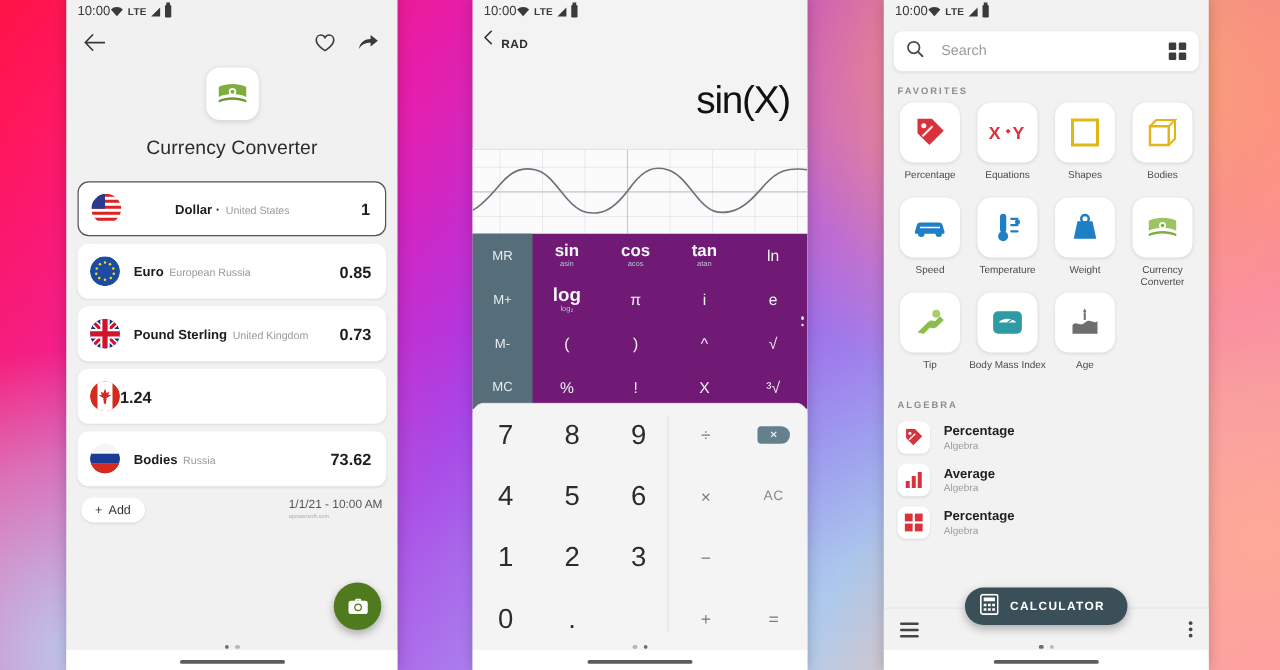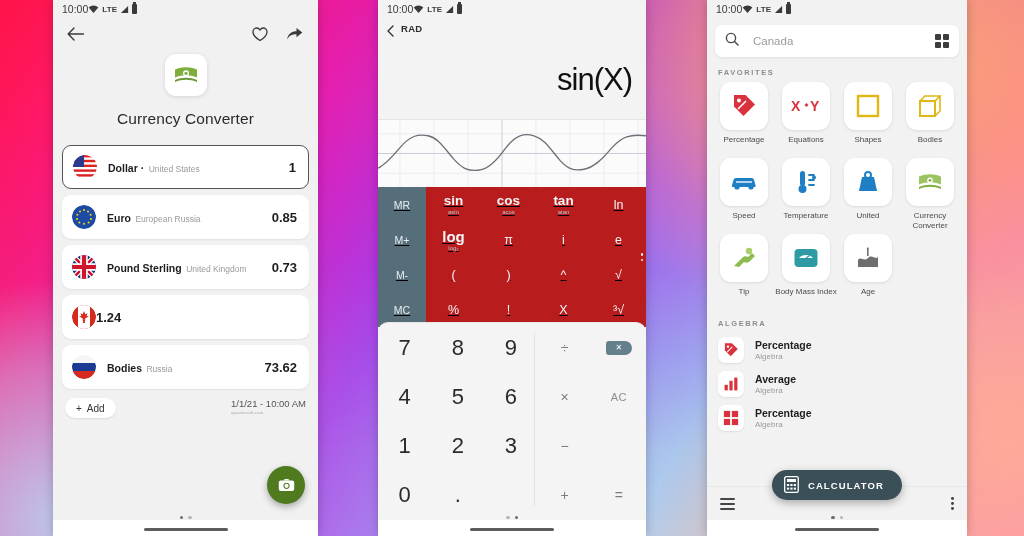--- a/index.html
+++ b/index.html
@@ -71,21 +71,21 @@
     display:flex; align-items:center; justify-content:center;
   }
   .app-title { text-align:center; font-size:15.5px; color:#2b2b2b; margin-top:14px; letter-spacing:.1px; }
 
   .cur-list { margin: 17px 9px 0; display:flex; flex-direction:column; gap:6px; }
   .cur-row {
     background:#fff; border-radius:9px; height:44px;
     display:flex; align-items:center; padding: 0 12px 0 10px;
     box-shadow: 0 1px 2px rgba(0,0,0,.07);
   }
-  .cur-row.selected { border: 1.4px solid #545454; box-shadow:none; }
+  .cur-row.selected { border: 1.4px solid #545454; box-shadow:none;gap:32px; }
   .flag { width:24px; height:24px; border-radius:50%; overflow:hidden; flex:0 0 24px; position:relative; }
   .cur-text { margin-left:11px; flex:1 1 auto; min-width:0; }
   .cur-name { font-size:10.5px; font-weight:700; color:#1d1d1d; line-height:1.15; }
   .cur-sub  { font-size:8.5px; color:#9a9a9a; line-height:1.3; margin-top:1px; }
   .cur-val  { font-size:13px; font-weight:700; color:#1d1d1d; white-space:nowrap; }
 
   .p1-footer { display:flex; align-items:flex-start; justify-content:space-between; padding: 9px 12px 0 12px; }
   .add-chip {
     background:#fff; border-radius:14px; height:20px; padding:0 11px;
     display:flex; align-items:center; gap:5px; font-size:10px; color:#333;
@@ -105,28 +105,28 @@
   .dots-pair i { width:3.5px; height:3.5px; border-radius:50%; background:#6c6c6c; display:block; }
   .dots-pair i.dim { background:#b6b6b6; }
   .homebar {
     position:absolute; left:50%; transform:translateX(-50%); bottom:5px;
     width:84px; height:3.5px; border-radius:2px; background:#5c5c5c;
   }
   .navstrip { position:absolute; left:0; right:0; bottom:0; height:16px; background:#ffffff; }
 
   
   #phone-2 { background:#f3f3f4; }
-  .p2-top { display:flex; align-items:flex-start; gap:7px; padding: 5px 0 0 9px; }
+  .p2-top { display:flex; align-items:flex-end; gap:7px; padding: 5px 0 0 9px; }
   .p2-rad { font-size:9.5px; font-weight:700; color:#2d2d2d; letter-spacing:.3px; }
   .expr-area { height: 78px; display:flex; align-items:center; justify-content:flex-end; padding-right:14px; }
   .expr { font-size:31px; color:#111; letter-spacing:-1px; font-weight:400; }
   .graph { height: 68px; position:relative; background:#fbfbfc; overflow:hidden; border-top:1px solid #e4e4e8; }
   .graph svg { display:block; width:100%; height:100%; }
 
-  .sci { background:#b91c1c; display:grid; grid-template-columns: 48px 1fr 1fr 1fr 1fr; position:relative;text-decoration:underline; }
+  .sci { background:#701a75; display:grid; grid-template-columns: 48px 1fr 1fr 1fr 1fr; position:relative; }
   .sci .memcol { background:#566e7a; }
   .sci-cell {
     height:35px; display:flex; flex-direction:column;
     align-items:center; justify-content:center; color:#f2f5f6;
     font-size:12.5px; cursor:pointer; user-select:none;
   }
   .sci-cell.mem { font-size:10.5px; color:#e8eef0; }
   .sci-cell .main { font-weight:700; font-size:13.5px; line-height:1; }
   .sci-cell .sub  { font-size:6px; color:#b4c5cd; margin-top:1px; line-height:1; }
   .sci-more { position:absolute; right:3px; top:50%; transform:translateY(-50%); display:flex; flex-direction:column; gap:3px; }
@@ -535,21 +535,21 @@
     </span>
   </div>
 
   <div class="search-bar">
     <span>
       <svg width="14" height="14" viewBox="0 0 14 14">
           <circle cx="6" cy="6" r="4.6" fill="none" stroke="#4a4a4a" stroke-width="1.4"></circle>
           <path d="M9.5 9.5 L13 13" stroke="#4a4a4a" stroke-width="1.5" stroke-linecap="round"></path>
         </svg>
     </span>
-    <span class="search-ph">Canada</span>
+    <span class="search-ph">Search</span>
     <span class="grid-ico">
         <span></span>
         <span></span>
         <span></span>
         <span></span>
       </span>
   </div>
 
   <div class="sec-label">FAVORITES</div>
 
@@ -614,21 +614,21 @@
       </span>
       <span class="fav-label">Temperature</span>
     </div>
     <div class="fav-cell">
       <span class="tile">
         <svg width="24" height="24" viewBox="0 0 24 24">
             <path d="M6 7 H18 L21 21 H3 Z" fill="#1f7fc4"></path>
             <circle cx="12" cy="5" r="3" fill="none" stroke="#1f7fc4" stroke-width="2"></circle>
           </svg>
       </span>
-      <span class="fav-label">United</span>
+      <span class="fav-label">Weight</span>
     </div>
 
     <div class="fav-cell">
       <span class="tile">
         <svg width="28" height="20" viewBox="0 0 26 20">
             <path d="M2 4.5 C9 1.5 17 1.5 24 4.5 L24 12.5 C17 9.5 9 9.5 2 12.5 Z" fill="#9cc462"></path>
             <circle cx="13" cy="8.3" r="2.8" fill="#fff"></circle>
             <circle cx="13" cy="8.3" r="1.4" fill="#7fae3e"></circle>
             <path d="M2 15 C9 12 17 12 24 15 L24 17 C17 14 9 14 2 17 Z" fill="#7fae3e"></path>
           </svg>

